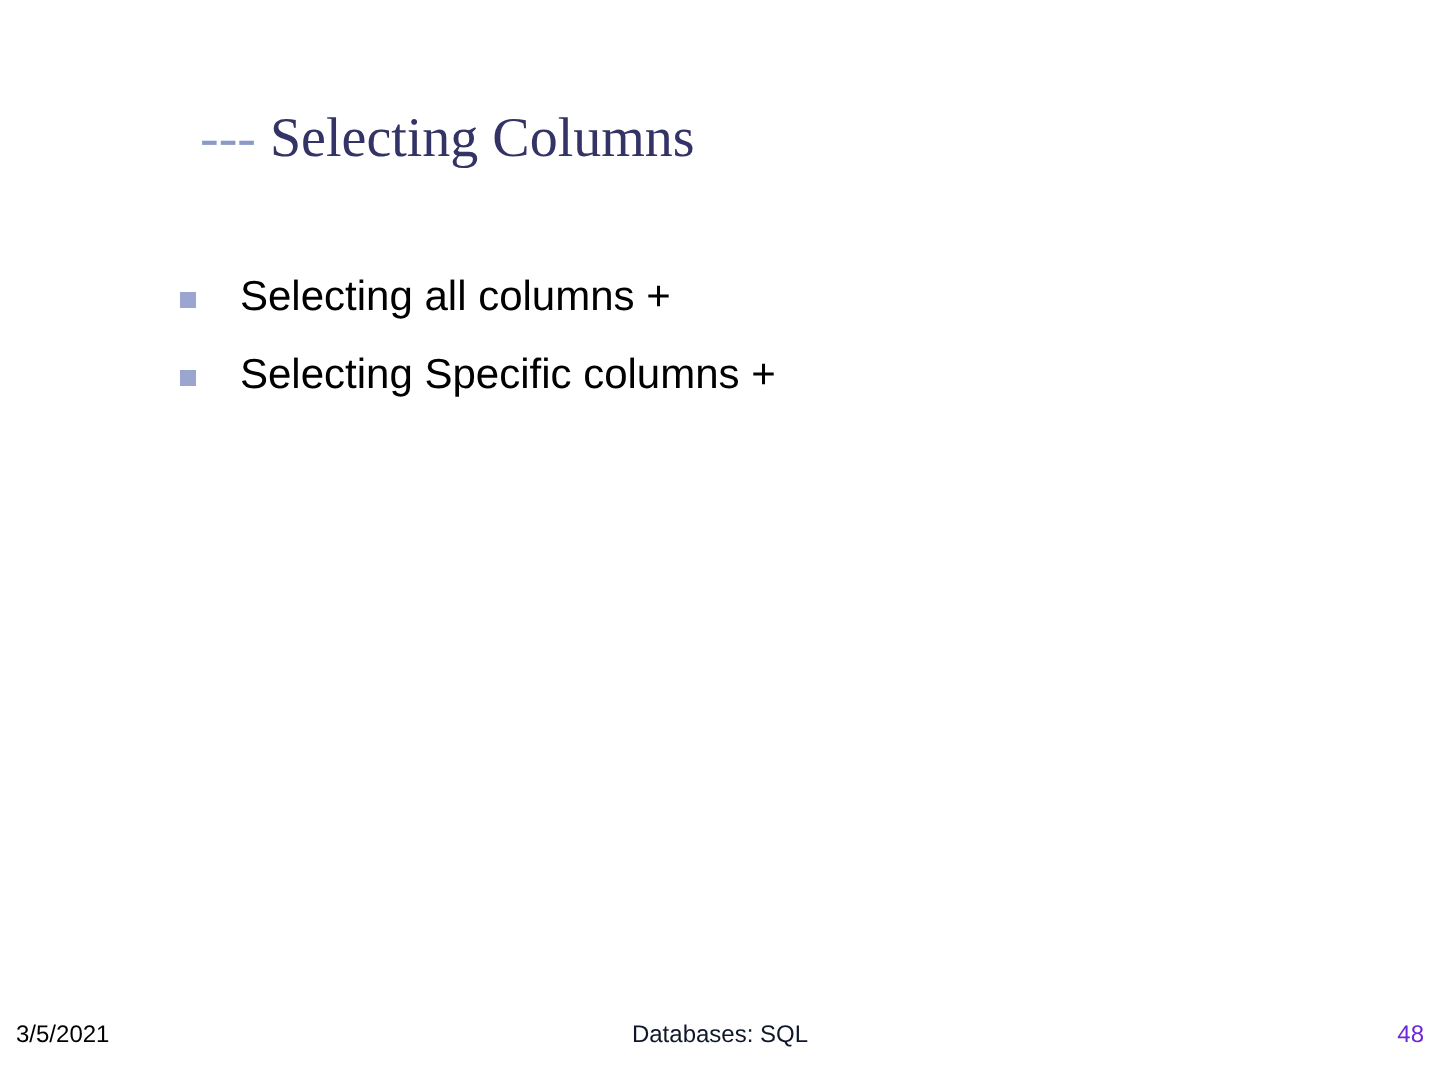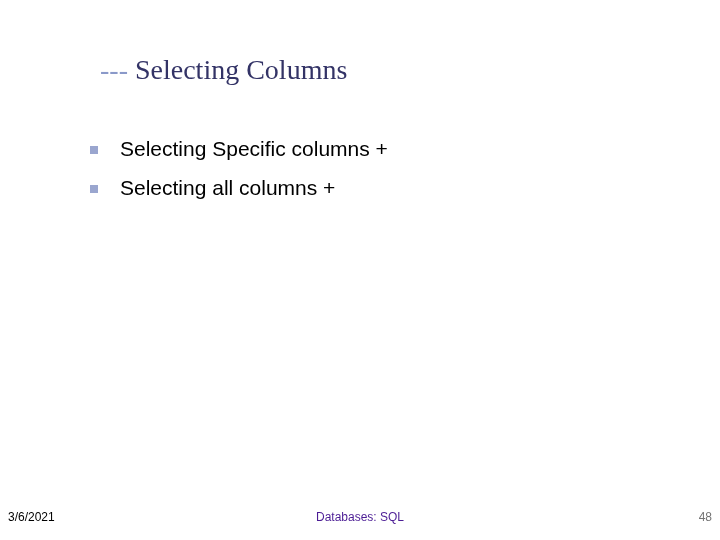--- a/index.html
+++ b/index.html
@@ -66,49 +66,49 @@
     font-size: 12px;
     color: #000;
     font-family: Arial, sans-serif;
   }
   .footer-center {
     position: absolute;
     width: 100%;
     text-align: center;
     bottom: 10px;
     font-size: 12px;
-    color: #4c1d95;
+    color: #0f172a;
     font-family: Arial, sans-serif;
   }
   .footer-page {
     position: absolute;
     right: 8px;
     bottom: 10px;
     font-size: 12px;
-    color: #737373;
+    color: #6d28d9;
     font-family: Arial, sans-serif;
   }
 </style>
 </head>
 <body>
 
 <div class="slide">
 
   <div class="title-wrap">
     <span class="title-dashes">---</span><span class="title-text"> Selecting Columns</span>
   </div>
 
   <div class="bullets">
     <div class="bullet-item">
       <div class="bullet-square"></div>
-      <div class="bullet-text">Selecting Specific columns +</div>
+      <div class="bullet-text">Selecting all columns +</div>
     </div>
     <div class="bullet-item">
       <div class="bullet-square"></div>
-      <div class="bullet-text">Selecting all columns +</div>
+      <div class="bullet-text">Selecting Specific columns +</div>
     </div>
   </div>
 
-  <div class="footer-date">3/6/2021</div>
+  <div class="footer-date">3/5/2021</div>
   <div class="footer-center">Databases: SQL</div>
   <div class="footer-page">48</div>
 
 </div>
 
 </body></html>

